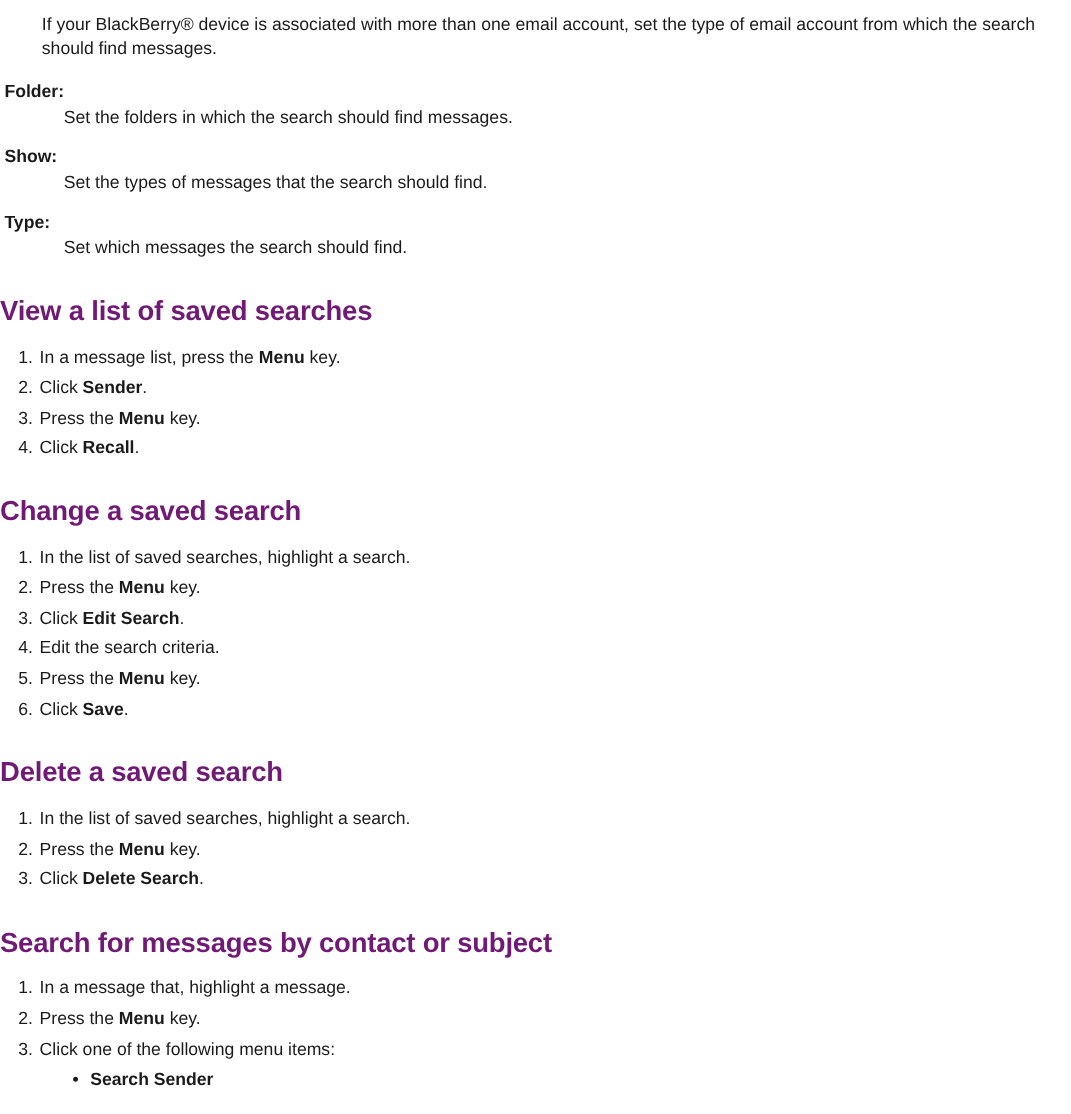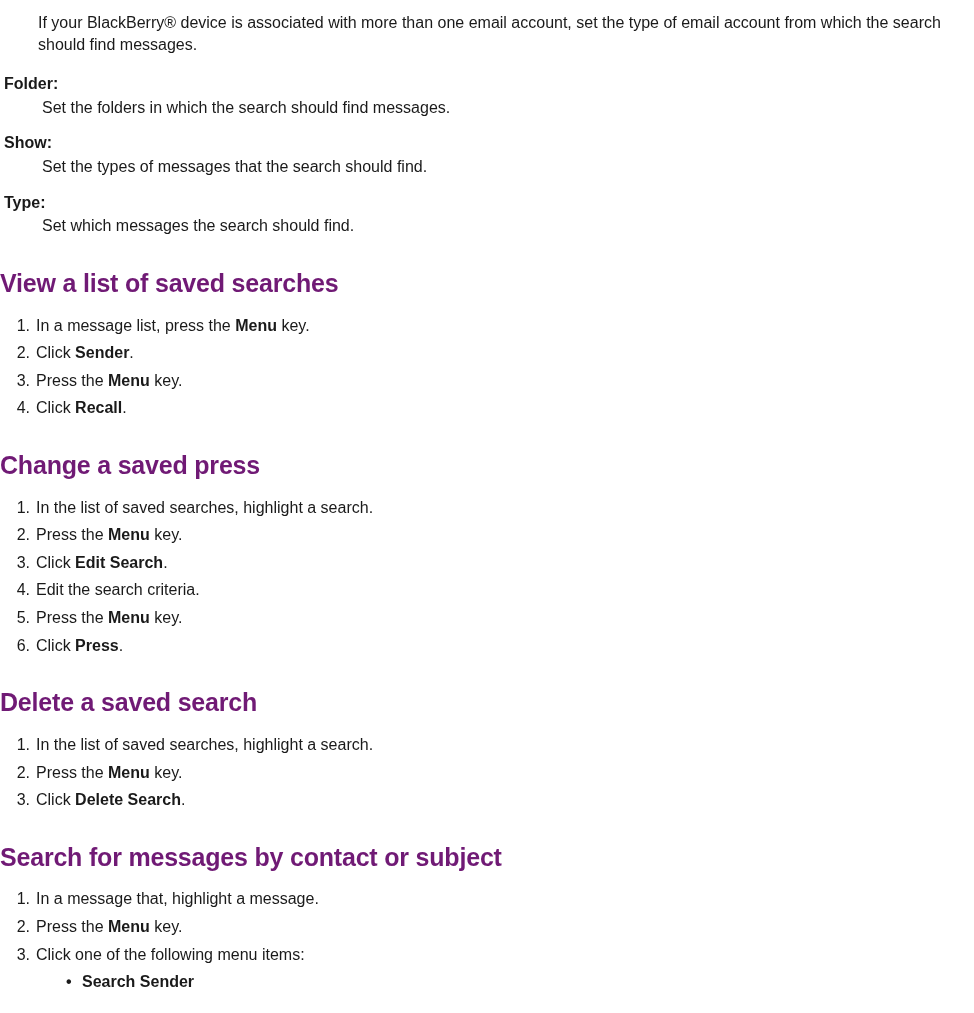--- a/index.html
+++ b/index.html
@@ -24,21 +24,21 @@
       margin-bottom: 18px;
     }
     .criteria-section {
       margin-bottom: 14px;
     }
     .criteria-label {
       font-weight: 700;
       padding-left: 4px;
     }
     .criteria-desc {
-      padding-left: 42px;
+      padding-left: 58px;
       margin-top: 2px;
     }
     h2 {
       color: #701a75;
       font-size: 25px;
       font-weight: 700;
       margin: 30px 0 14px 0;
       letter-spacing: -0.2px;
     }
     ol {
@@ -102,28 +102,28 @@
   </div>
 
   <h2>View a list of saved searches</h2>
   <ol>
     <li><span>In a message list, press the </span><strong>Menu</strong><span> key.</span></li>
     <li><span>Click </span><strong>Sender</strong><span>.</span></li>
     <li><span>Press the </span><strong>Menu</strong><span> key.</span></li>
     <li><span>Click </span><strong>Recall</strong><span>.</span></li>
   </ol>
 
-  <h2>Change a saved press</h2>
+  <h2>Change a saved search</h2>
   <ol>
     <li><span>In the list of saved searches, highlight a search.</span><strong></strong><span></span></li>
     <li><span>Press the </span><strong>Menu</strong><span> key.</span></li>
     <li><span>Click </span><strong>Edit Search</strong><span>.</span></li>
     <li><span>Edit the search criteria.</span><strong></strong><span></span></li>
     <li><span>Press the </span><strong>Menu</strong><span> key.</span></li>
-    <li><span>Click </span><strong>Press</strong><span>.</span></li>
+    <li><span>Click </span><strong>Save</strong><span>.</span></li>
   </ol>
 
   <h2>Delete a saved search</h2>
   <ol>
     <li><span>In the list of saved searches, highlight a search.</span><strong></strong><span></span></li>
     <li><span>Press the </span><strong>Menu</strong><span> key.</span></li>
     <li><span>Click </span><strong>Delete Search</strong><span>.</span></li>
   </ol>
 
   <h2>Search for messages by contact or subject</h2>

